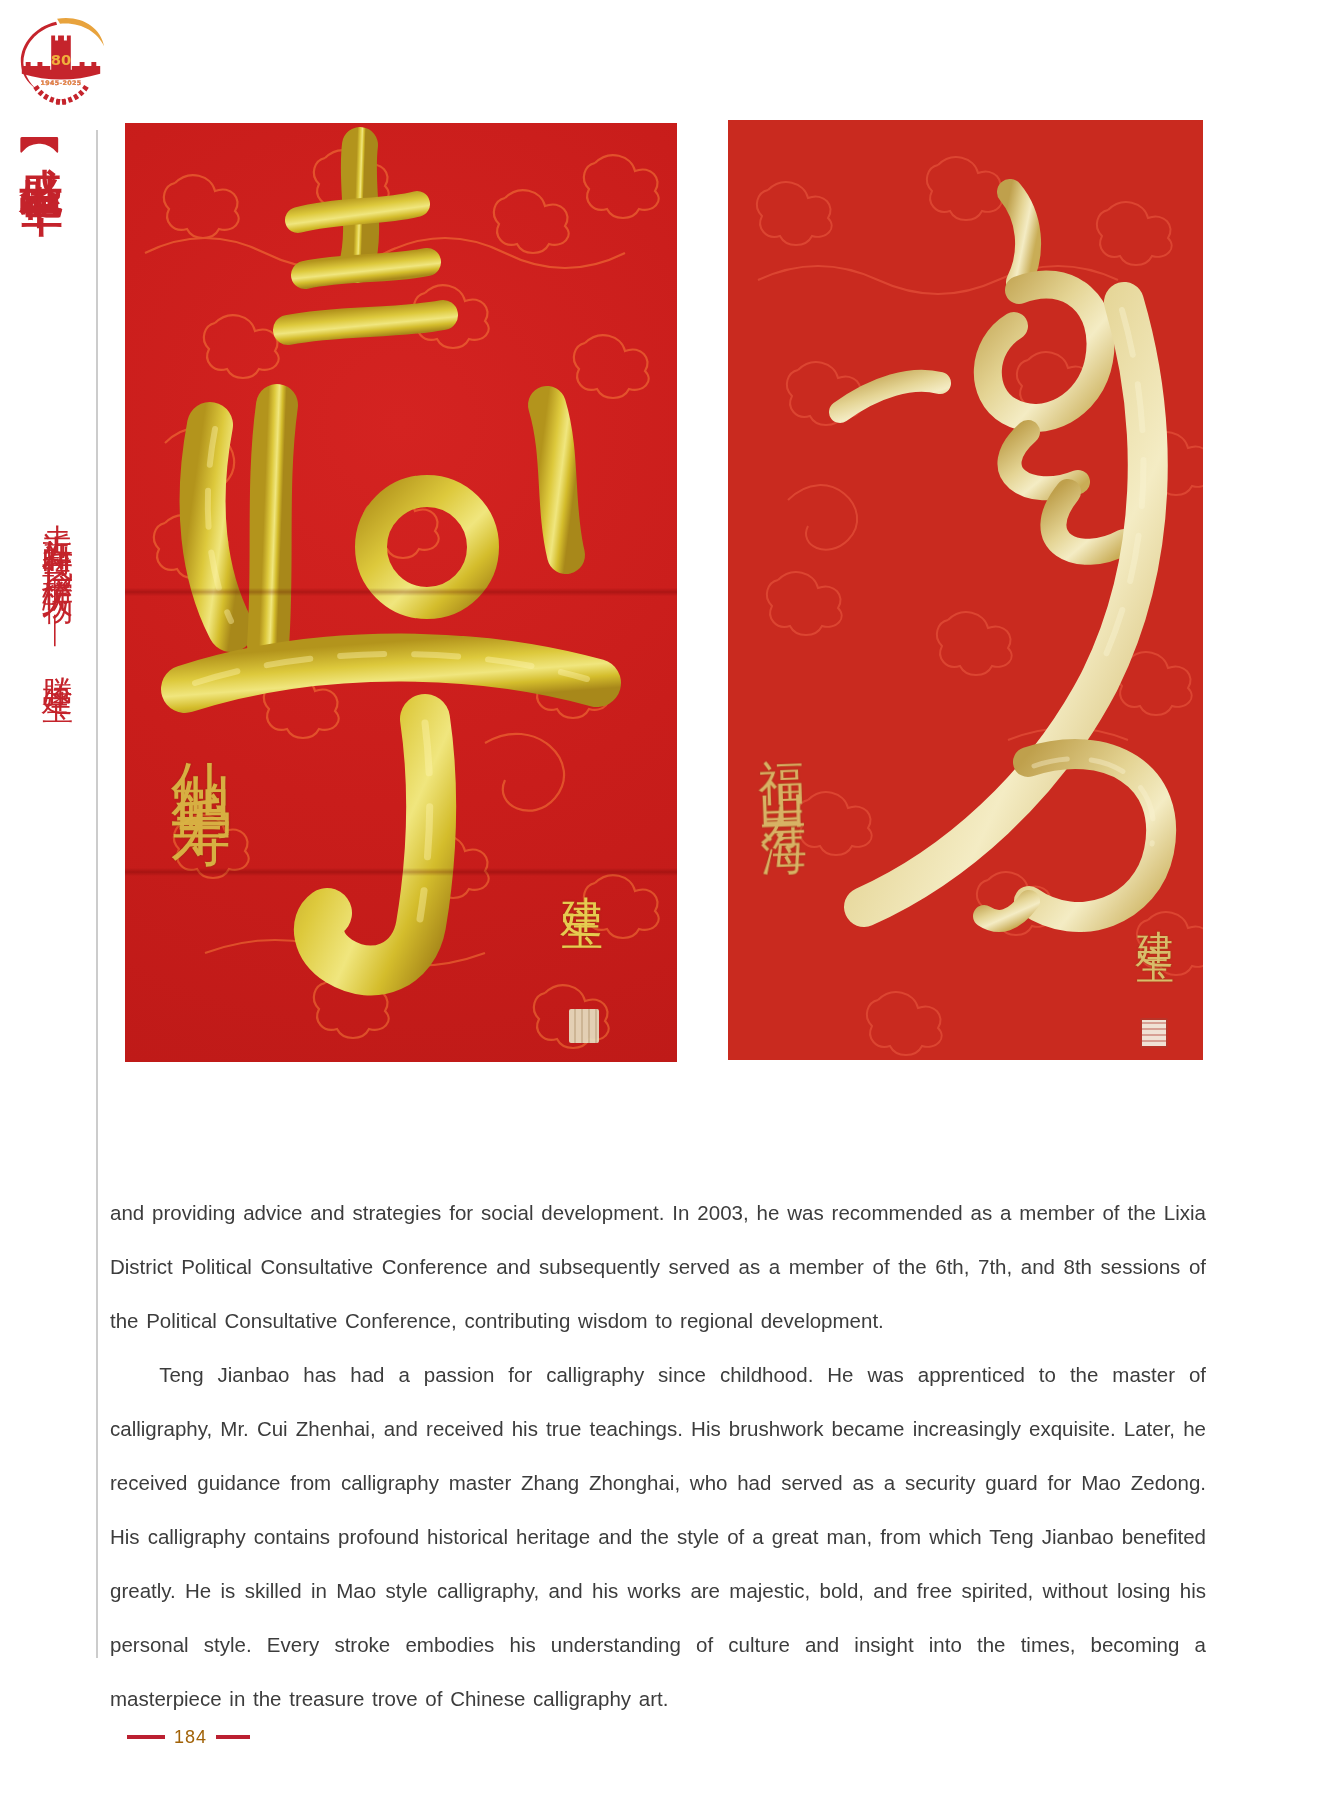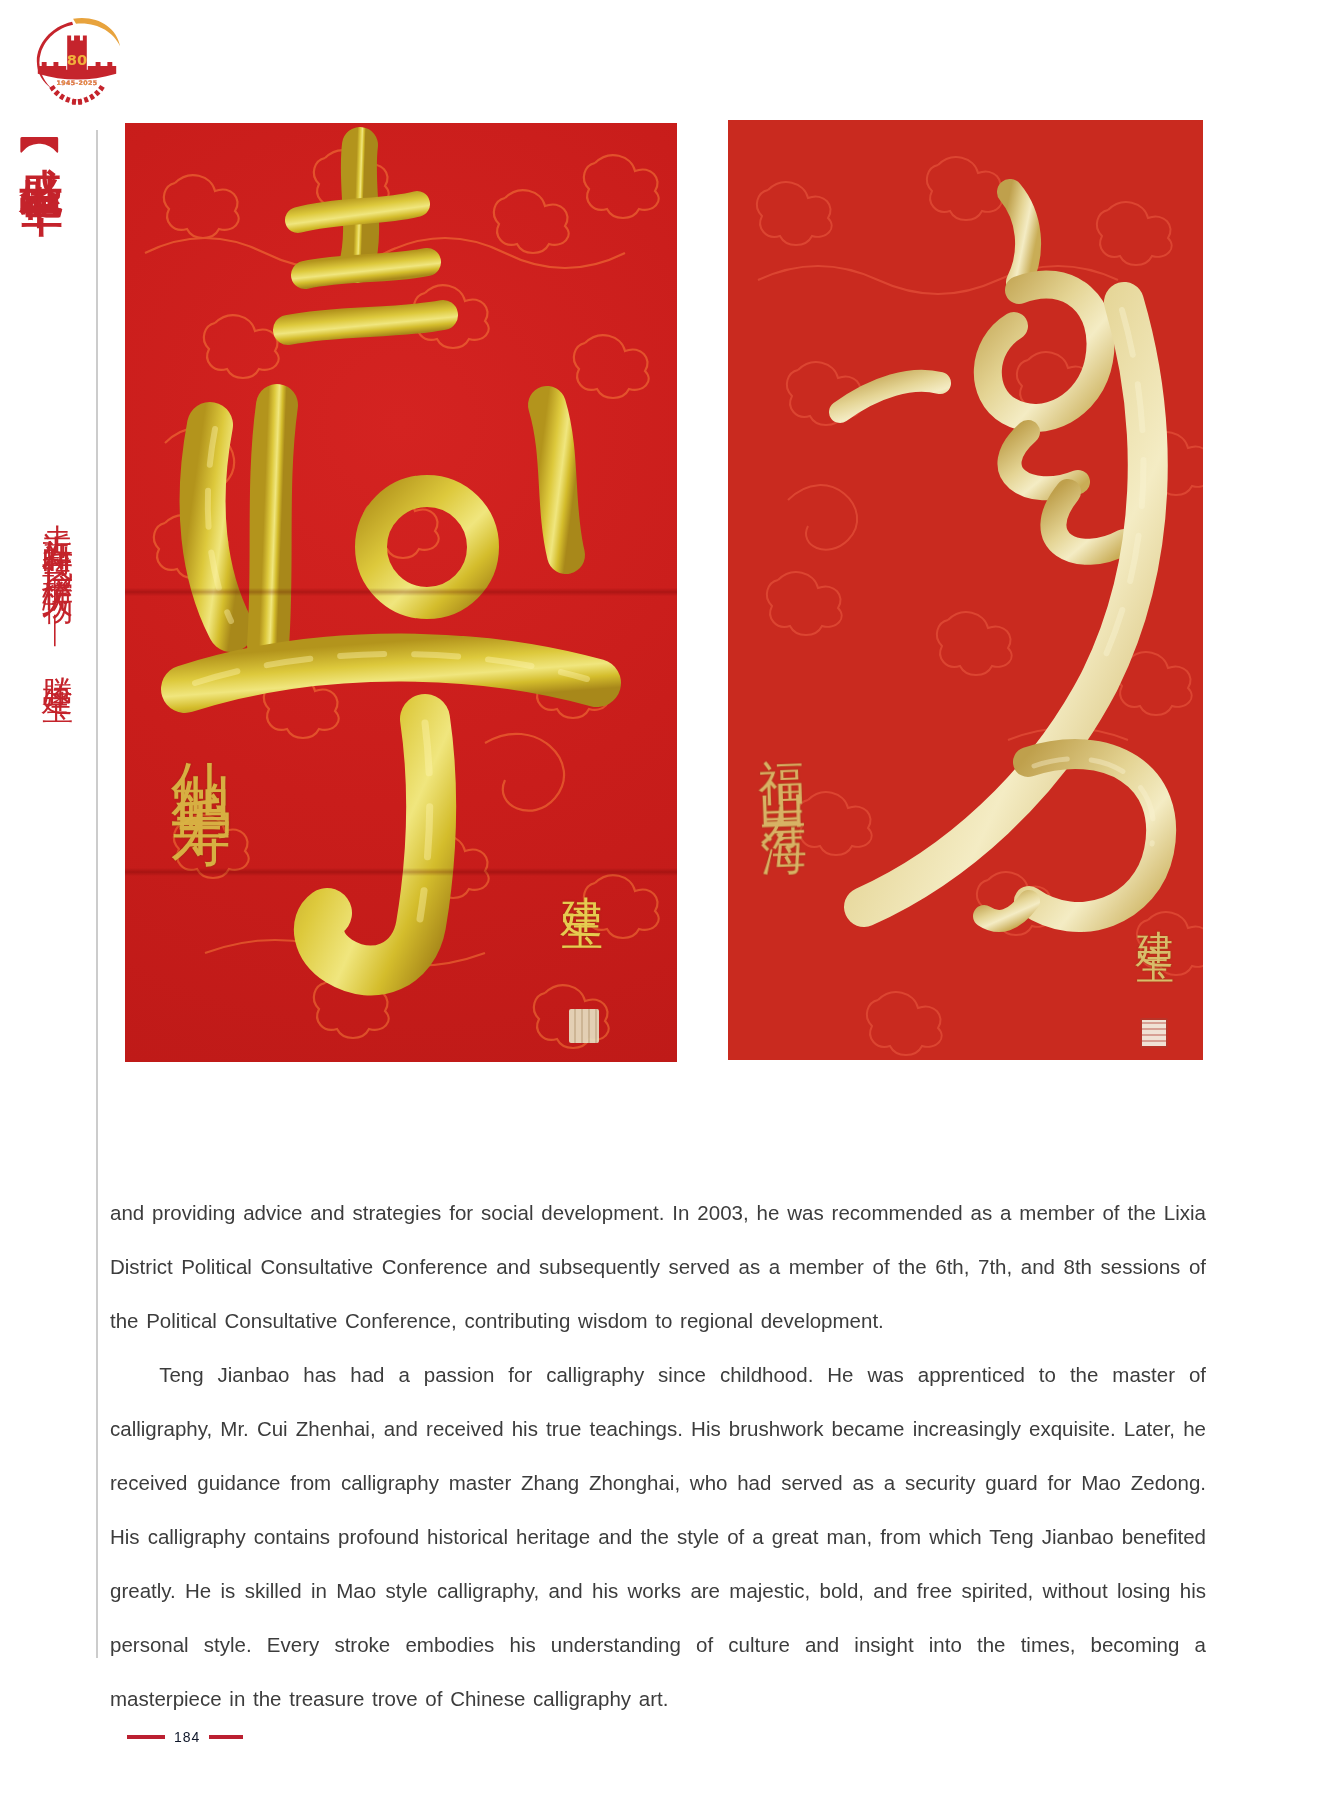--- a/index.html
+++ b/index.html
@@ -1,20 +1,20 @@
 <!DOCTYPE html>
 <html><head>
 <meta charset="utf-8">
 <style>
   html,body{margin:0;padding:0;background:#ffffff;}
   body{width:1327px;height:1800px;position:relative;overflow:hidden;
        font-family:"Liberation Sans","DejaVu Sans",sans-serif;}
 
   
-  .badge{position:absolute;left:28px;top:12px;width:98px;height:98px;}
+  .badge{position:absolute;left:12px;top:12px;width:98px;height:98px;}
 
   
   .series-title{position:absolute;left:20px;top:124px;writing-mode:vertical-rl;
     font-family:"DejaVu Sans","Liberation Sans",sans-serif;font-weight:900;
     font-size:43px;letter-spacing:9px;color:#c4232b;line-height:1;}
   .subtitle{position:absolute;left:42px;top:500px;writing-mode:vertical-rl;
     font-family:"Liberation Serif","DejaVu Serif",serif;font-size:31px;
     letter-spacing:7px;color:#c4232b;line-height:1;}
   .side-rule{position:absolute;left:96px;top:130px;width:2px;height:1528px;
     background:#cccccc;}
@@ -50,21 +50,21 @@
   .article p{margin:0;font-size:20.5px;line-height:54px;text-align:justify;
     word-spacing:2px;}
   .article p.indent{text-indent:2.4em;}
   .article p.cut{text-align-last:justify;}
 
   
   .footer{position:absolute;left:127px;top:1726px;height:22px;display:flex;align-items:center;}
   .fdash{height:4px;background:#bb2031;}
   .fdash.l{width:38px;margin-right:9px;}
   .fdash.r{width:34px;margin-left:9px;}
-  .pageno{font-size:14px;color:#0f172a;letter-spacing:1px;}
+  .pageno{font-size:18px;color:#a16207;letter-spacing:1px;}
 </style>
 </head>
 <body>
 
 <div class="badge">
   <svg viewBox="0 0 100 100" width="98" height="98">
 
     <path d="M46,7 C70,3 90,15 94,35 C87,20 70,10 49,12 Z" fill="#e8a33d"></path>
 
     <path d="M45,10 C23,15 9,33 9,50 C9,62 15,72 24,78 C14,68 9,55 13,42 C17,28 30,16 46,13 Z" fill="#c5242c"></path>

